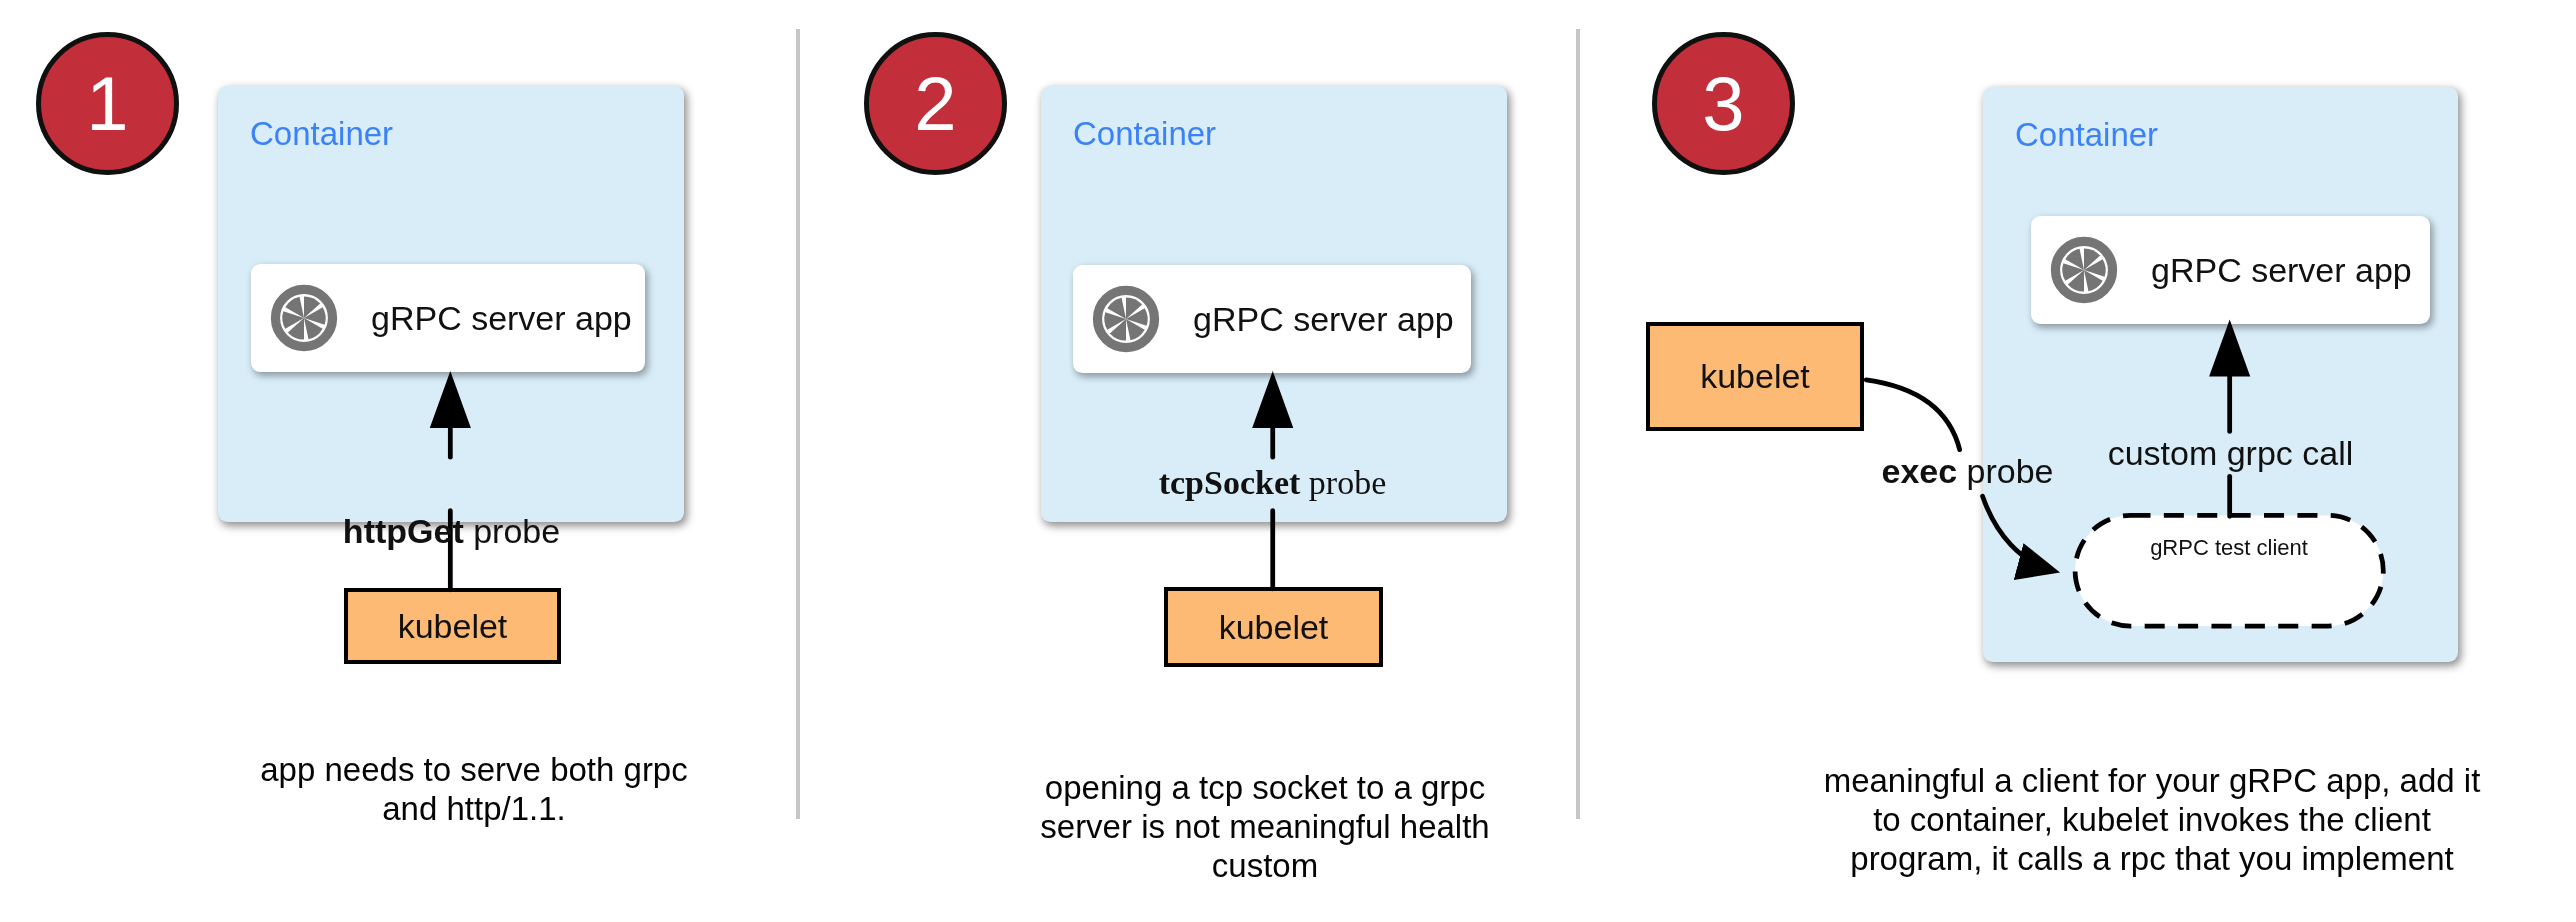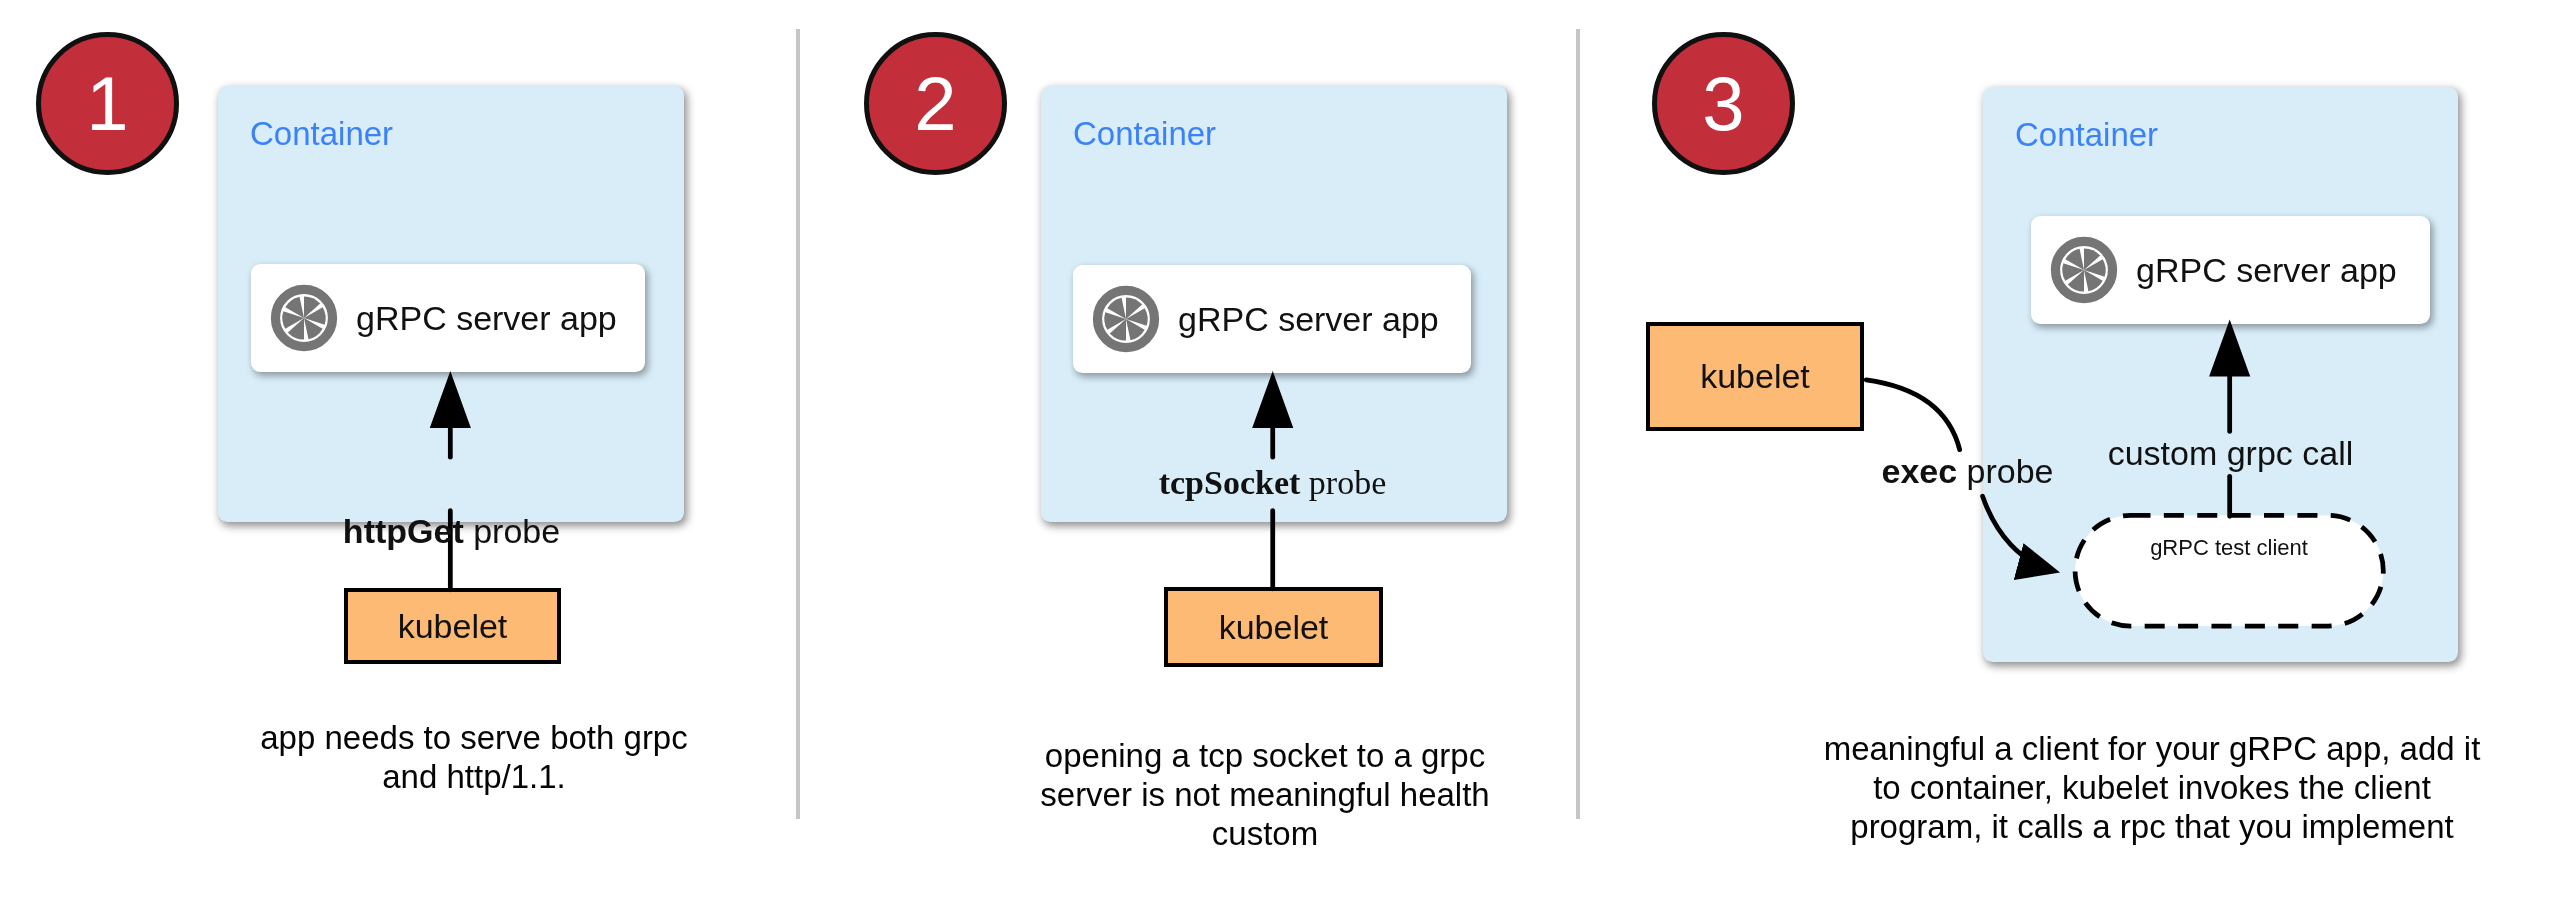--- a/index.html
+++ b/index.html
@@ -40,21 +40,21 @@
   .container-label{
     position:absolute;font-size:33px;line-height:38px;color:#3b82f6;
   }
   .container-label.l1{left:250px;top:115px;}
   .container-label.l2{left:1073px;top:115px;}
   .container-label.l3{left:2015px;top:116px;}
 
   .appbox{
     position:absolute;background:#ffffff;border-radius:9.5px;
     box-shadow:2.9px 3.8px 7.6px rgba(0,0,0,0.35);
-    display:flex;align-items:center;padding-left:16px;gap:15px;
+    display:flex;align-items:center;padding-left:16px;gap:30px;
     font-size:34px;white-space:nowrap;z-index:2;
   }
   .appbox.a1{left:251px;top:264px;width:394px;height:108px;}
   .appbox.a2{left:1073px;top:265px;width:398px;height:108px;}
   .appbox.a3{left:2031px;top:216px;width:399px;height:108px;}
   .aperture-icon{width:74px;height:74px;color:var(--icon-gray);flex:0 0 auto;}
 
   .probe-label{
     position:absolute;width:401px;text-align:center;font-size:34px;line-height:42px;
     z-index:6;white-space:nowrap;
@@ -78,21 +78,21 @@
   .kubelet-box.k2{left:1164px;top:587px;width:219px;height:80px;}
   .kubelet-box.k3{left:1646px;top:322px;width:218px;height:109px;}
 
   .test-client-label{
     position:absolute;left:2075px;top:492px;width:308px;height:111px;
     display:flex;align-items:center;justify-content:center;
     font-size:22px;z-index:6;white-space:nowrap;
   }
 
   .caption{
-    position:absolute;text-align:center;font-size:33px;line-height:39px;color:#050505;
+    position:absolute;text-align:center;font-size:33px;line-height:39px;color:#050505;margin-top:32px;
   }
   .caption.cap1{left:188px;top:718px;width:572px;}
   .caption.cap2{left:979px;top:736px;width:572px;}
   .caption.cap3{left:1818px;top:729px;width:668px;}
 
   .arrow-layer{position:absolute;left:0;top:0;z-index:5;pointer-events:none;}
 </style>
 </head>
 <body>
 

